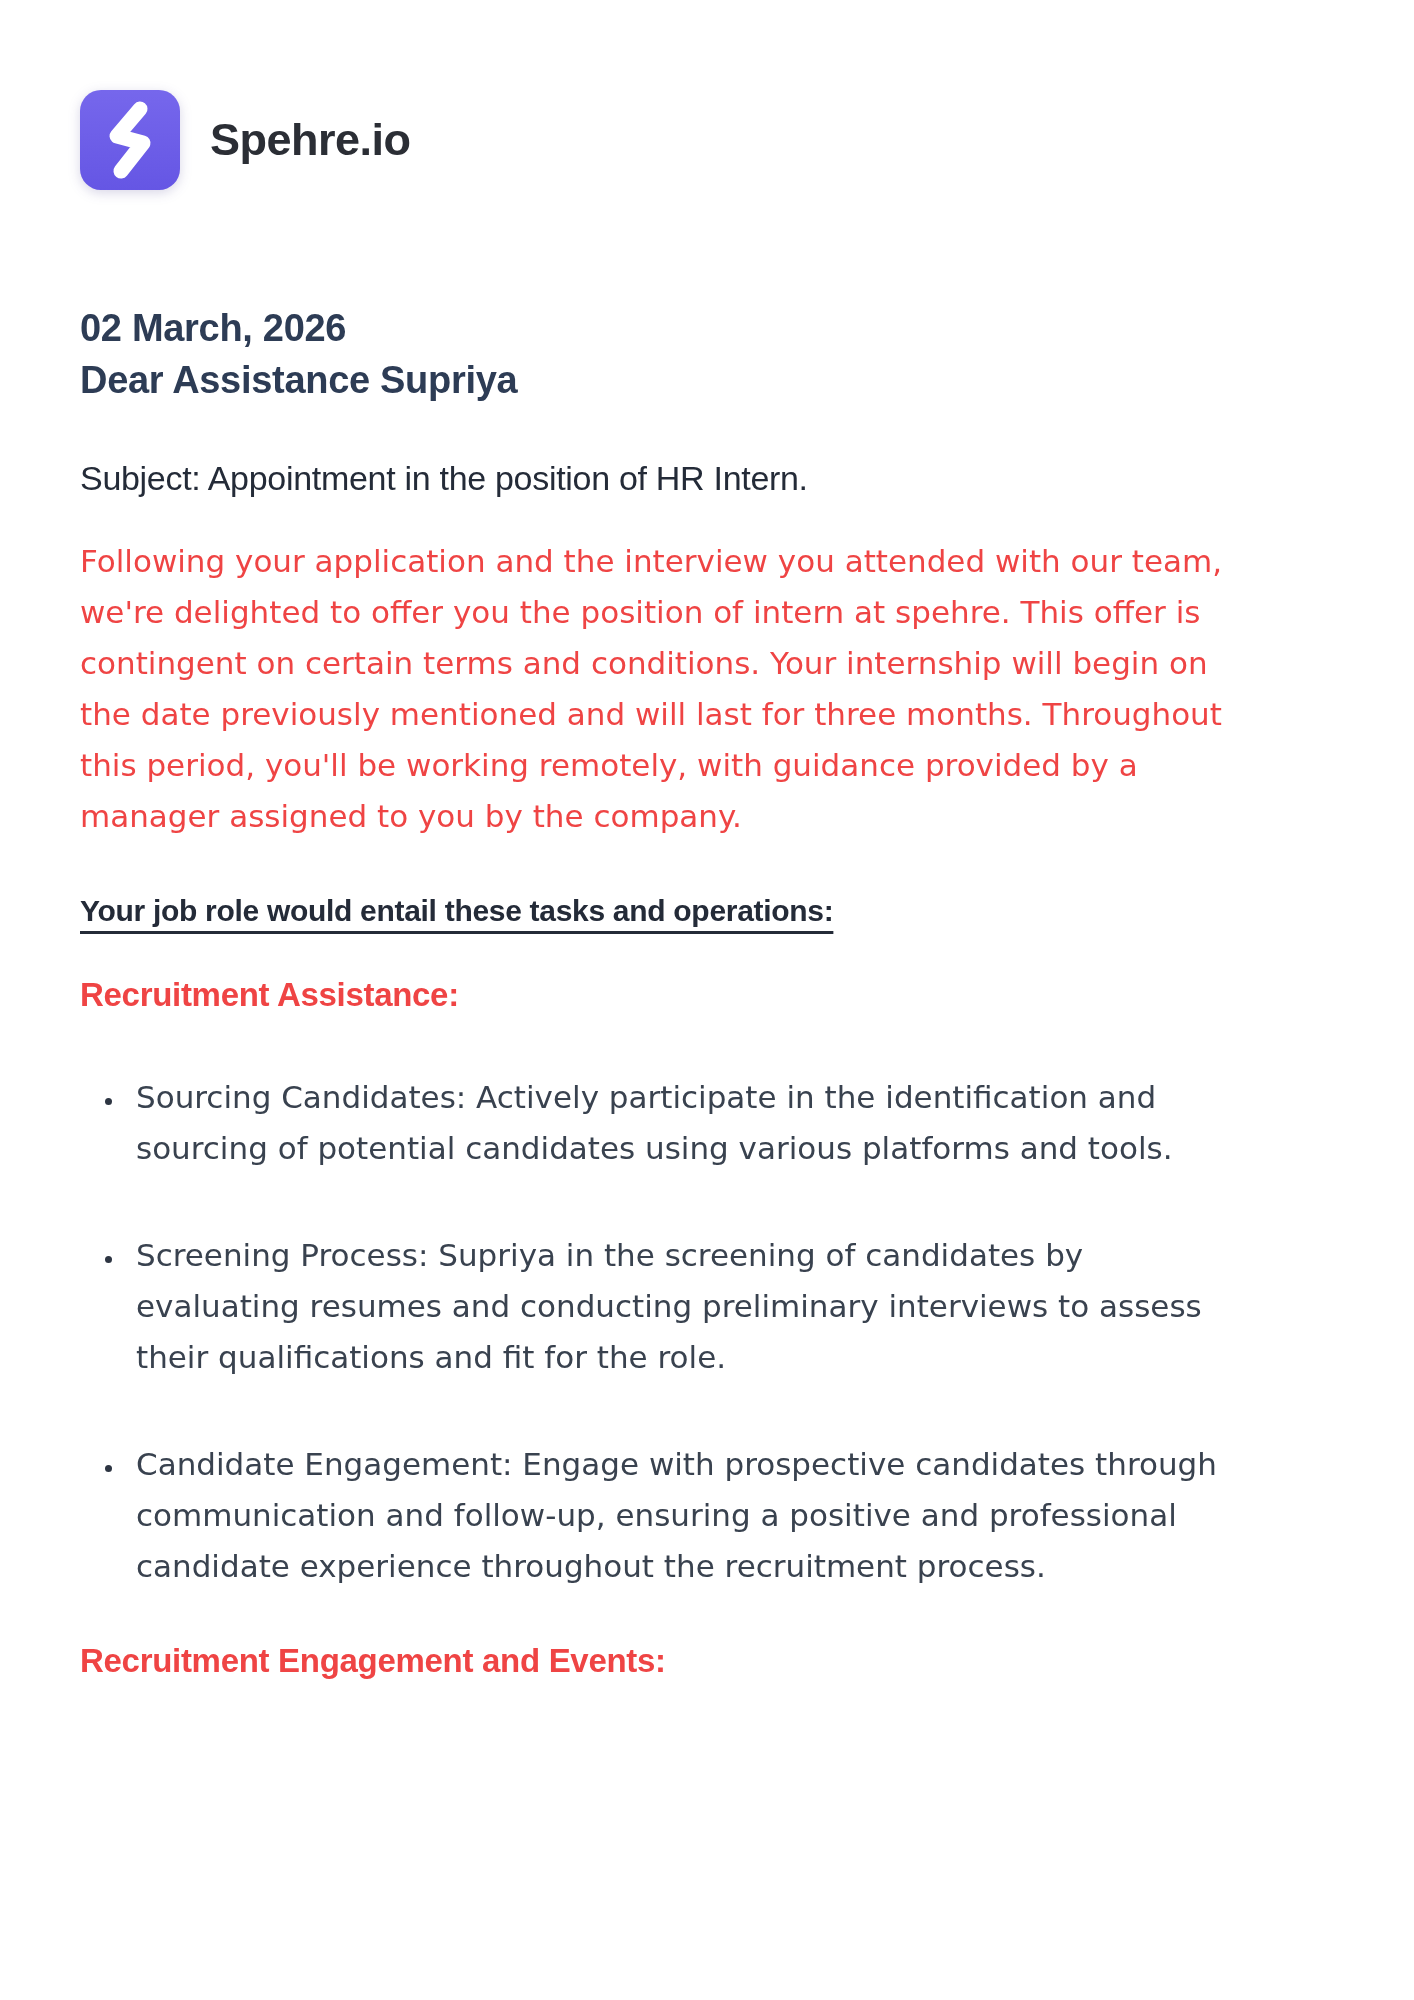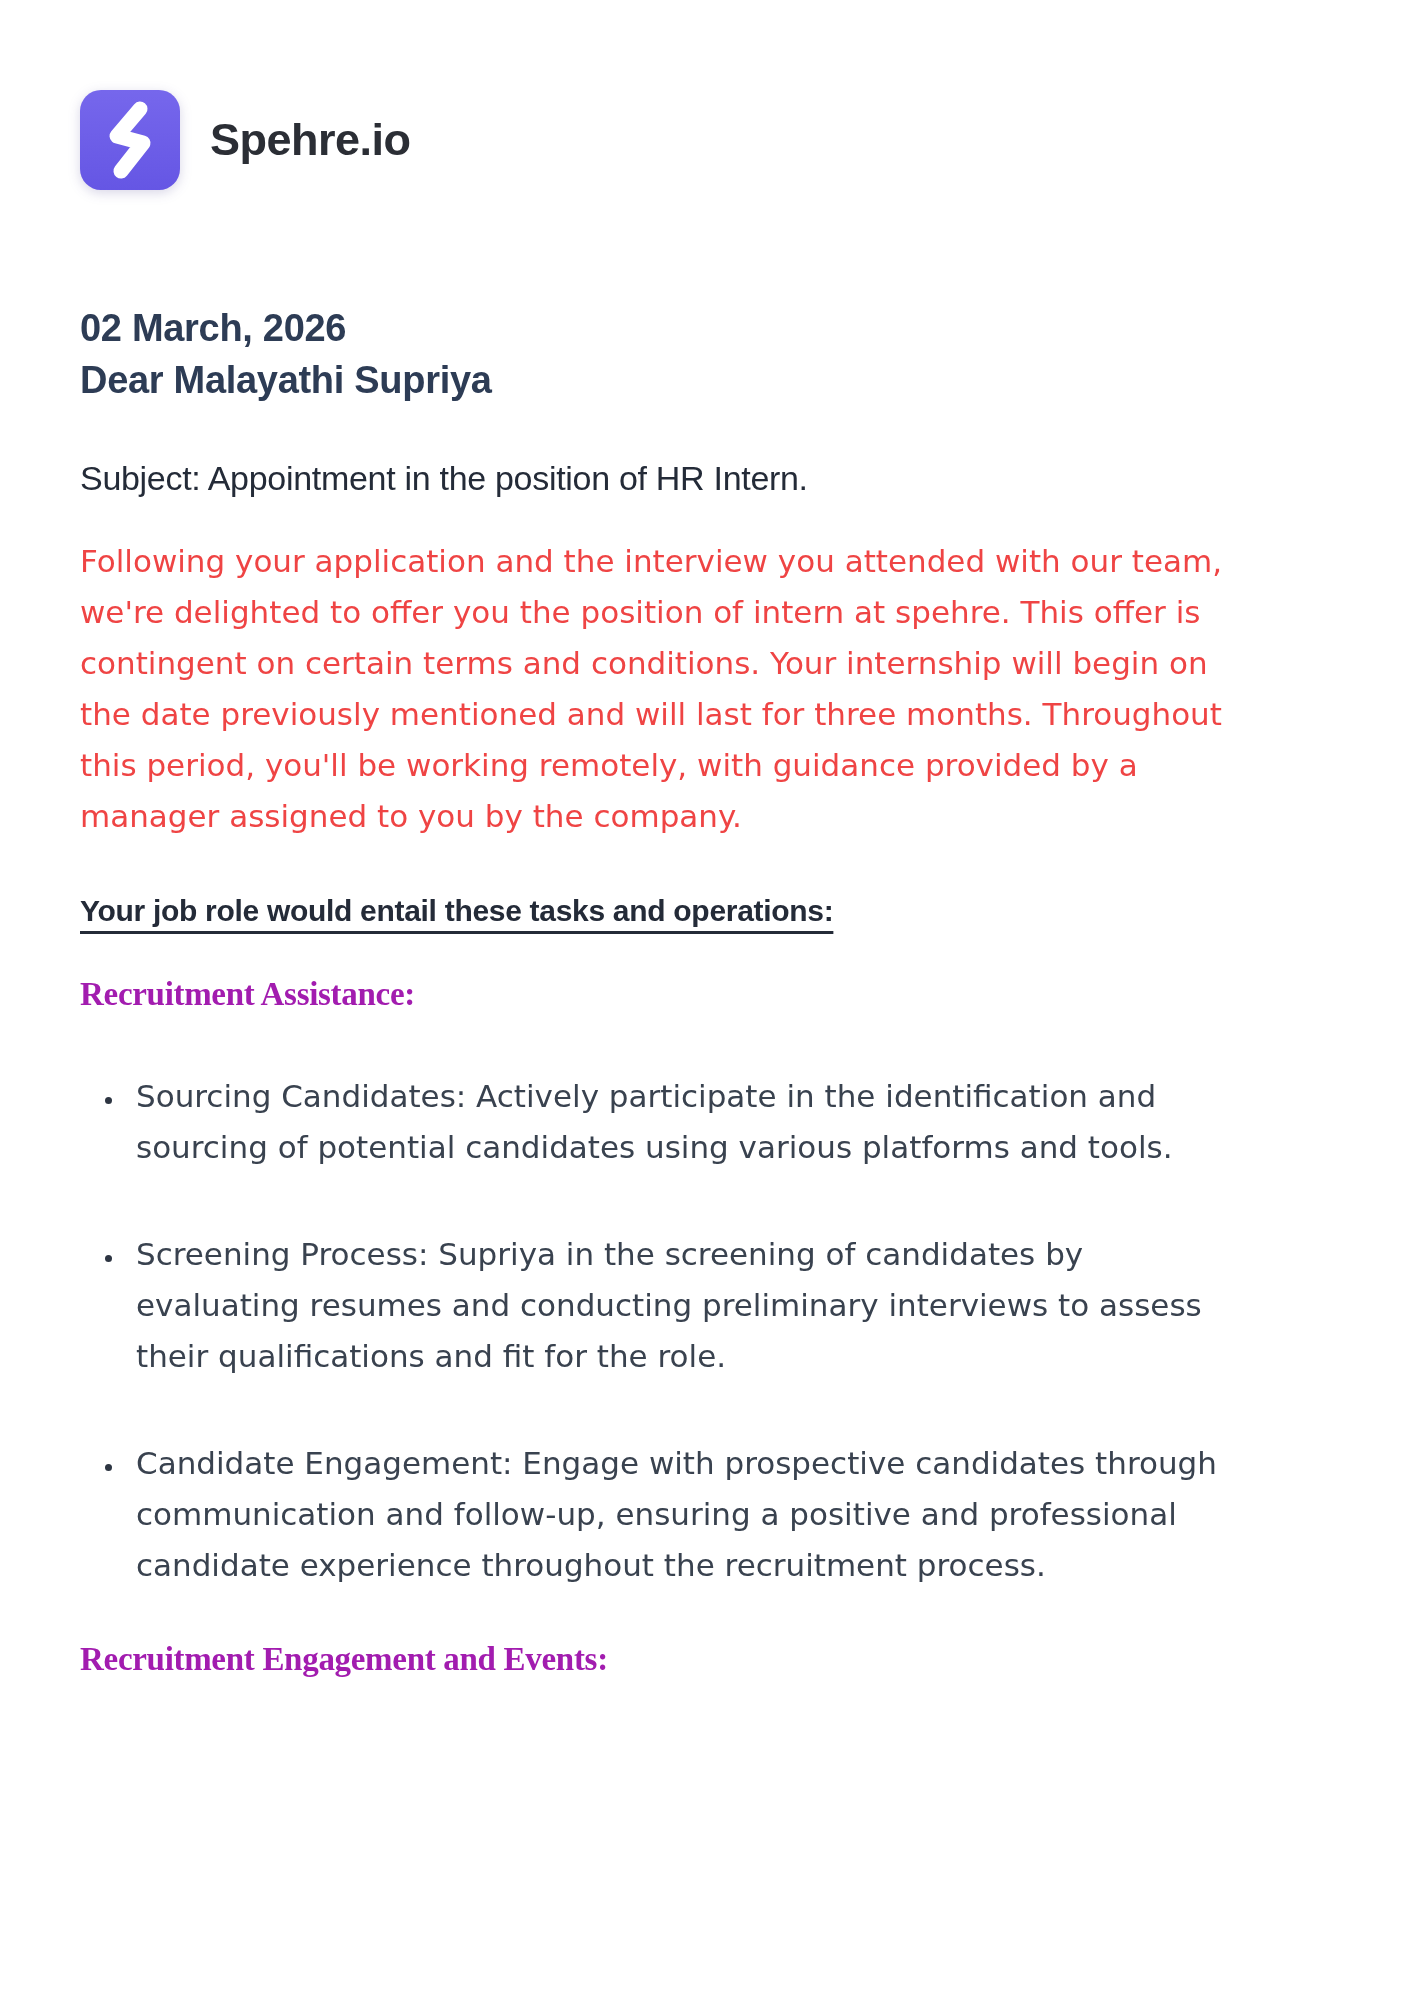--- a/index.html
+++ b/index.html
@@ -73,24 +73,24 @@
     font-weight: 700;
     font-size: 30px;
     color: #242b38;
     letter-spacing: -0.3px;
     text-decoration: underline;
     text-decoration-thickness: 3px;
     text-underline-offset: 10px;
   }
   .section-title {
     margin-top: 48px;
-    font-family: Liberation Serif, serif;
+    font-family: Liberation Sans, sans-serif;
     font-weight: 700;
     font-size: 33px;
-    color: #a21caf;
+    color: #ef4444;
     letter-spacing: -0.3px;
   }
   ul.task-list {
     margin: 58px 0 0 0;
     padding-left: 46px;
     max-width: 1130px;
   }
   ul.task-list li {
     padding-left: 10px;
     font-size: 31px;
@@ -126,21 +126,21 @@
         </defs>
         <rect x="0" y="0" width="100" height="100" rx="21" fill="url(#logoGrad)"></rect>
         <path d="M 60 19 L 37 46 L 63 53 L 41 81" fill="none" stroke="#ffffff" stroke-width="15" stroke-linecap="round" stroke-linejoin="round"></path>
       </svg>
     </span>
     <span class="brand-name">Spehre.io</span>
   </header>
 
   <div class="date-block">
     <div>02 March, 2026</div>
-    <div>Dear Malayathi Supriya</div>
+    <div>Dear Assistance Supriya</div>
   </div>
 
   <div class="subject">Subject: Appointment in the position of HR Intern.</div>
 
   <p class="intro">Following your application and the interview you attended with our team, we're delighted to offer you the position of intern at spehre. This offer is contingent on certain terms and conditions. Your internship will begin on the date previously mentioned and will last for three months. Throughout this period, you'll be working remotely, with guidance provided by a manager assigned to you by the company.</p>
 
   <div class="tasks-heading">Your job role would entail these tasks and operations:</div>
 
   <div class="section-title">Recruitment Assistance:</div>
 

